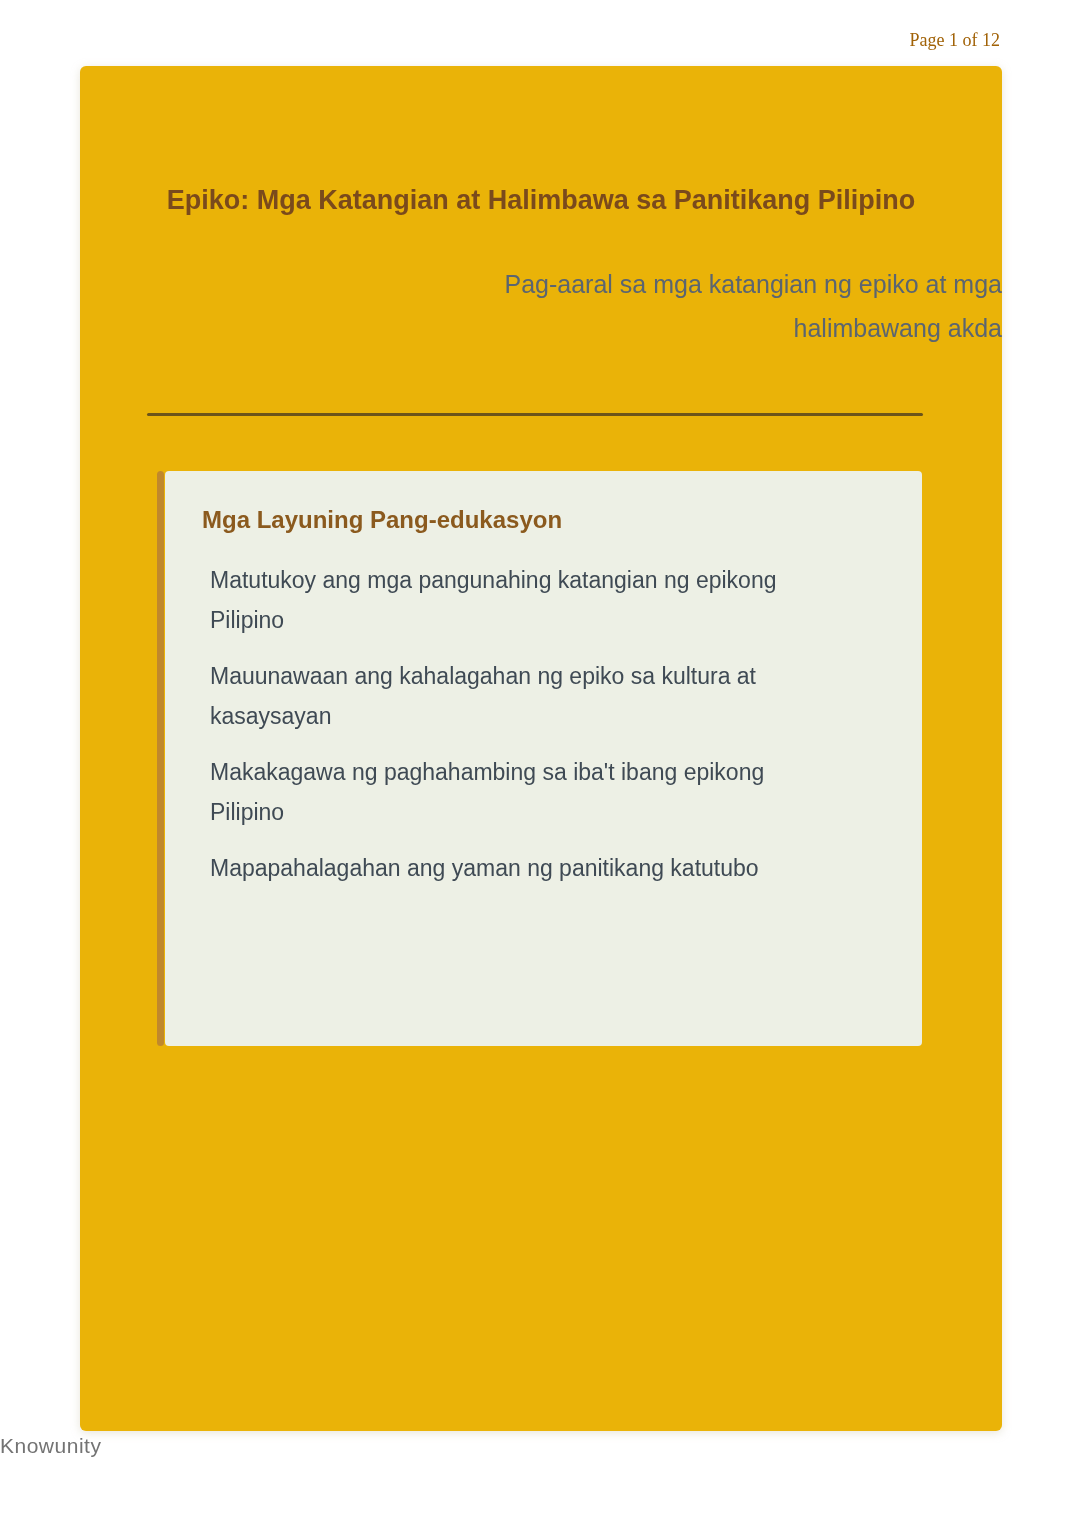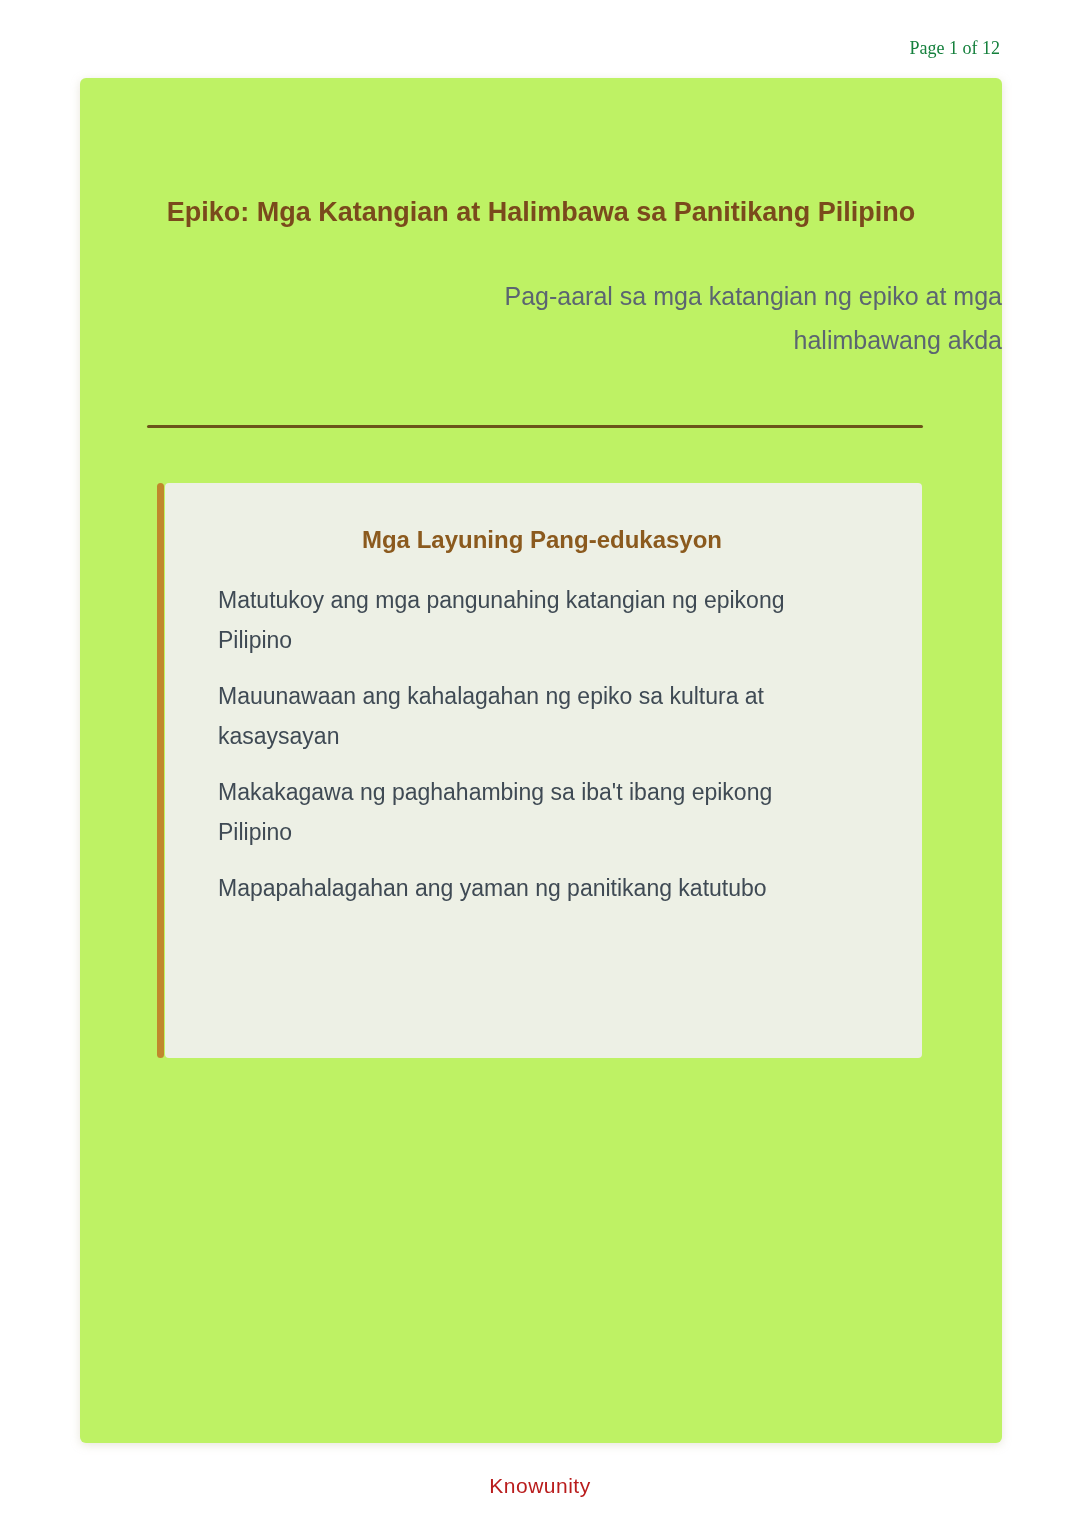--- a/index.html
+++ b/index.html
@@ -14,31 +14,30 @@
     font-family: "Liberation Sans", sans-serif;
     overflow: hidden;
   }
 
   .page-indicator {
     position: absolute;
     top: 30px;
     right: 80px;
     font-family: "Liberation Serif", serif;
     font-size: 18px;
-    color: #15803d;
-    margin-top: 8px;
+    color: #a16207;
   }
 
   .card {
     position: absolute;
     left: 80px;
-    top: 78px;
+    top: 66px;
     width: 922px;
     height: 1365px;
-    background: #bef264;
+    background: #eab308;
     border-radius: 6px;
     box-shadow: 0 2px 10px rgba(190, 180, 150, 0.35);
   }
 
   .doc-title {
     position: absolute;
     top: 119px;
     left: 0;
     width: 100%;
     margin: 0;
@@ -90,42 +89,41 @@
     left: 8px;
     top: 0;
     width: 757px;
     height: 575px;
     box-sizing: border-box;
     background: #edf0e5;
     border-radius: 4px;
     padding: 35px 40px 0 37px;
   }
   .callout-heading {
-    margin: 8px 0 26px 0;
+    margin: 0 0 26px 0;
     font-size: 24px;
     font-weight: bold;
     color: #8b5a1e;
-    text-align: center;
   }
   .para {
     font-size: 23px;
     line-height: 40px;
     color: #3f4a54;
-    margin: 0 0 16px 16px;
+    margin: 0 0 16px 8px;
   }
   .para:last-child { margin-bottom: 0; }
 
   .footer {
     position: absolute;
-    top: 1474px;
+    top: 1434px;
     left: 0;
     width: 100%;
-    text-align: center;
+    text-align: left;
     font-size: 21px;
-    color: #b91c1c;
+    color: #737373;
     letter-spacing: 0.5px;
   }
 </style>
 </head>
 <body>
 
 <div class="page-indicator">Page 1 of 12</div>
 
 <div class="card">
 

